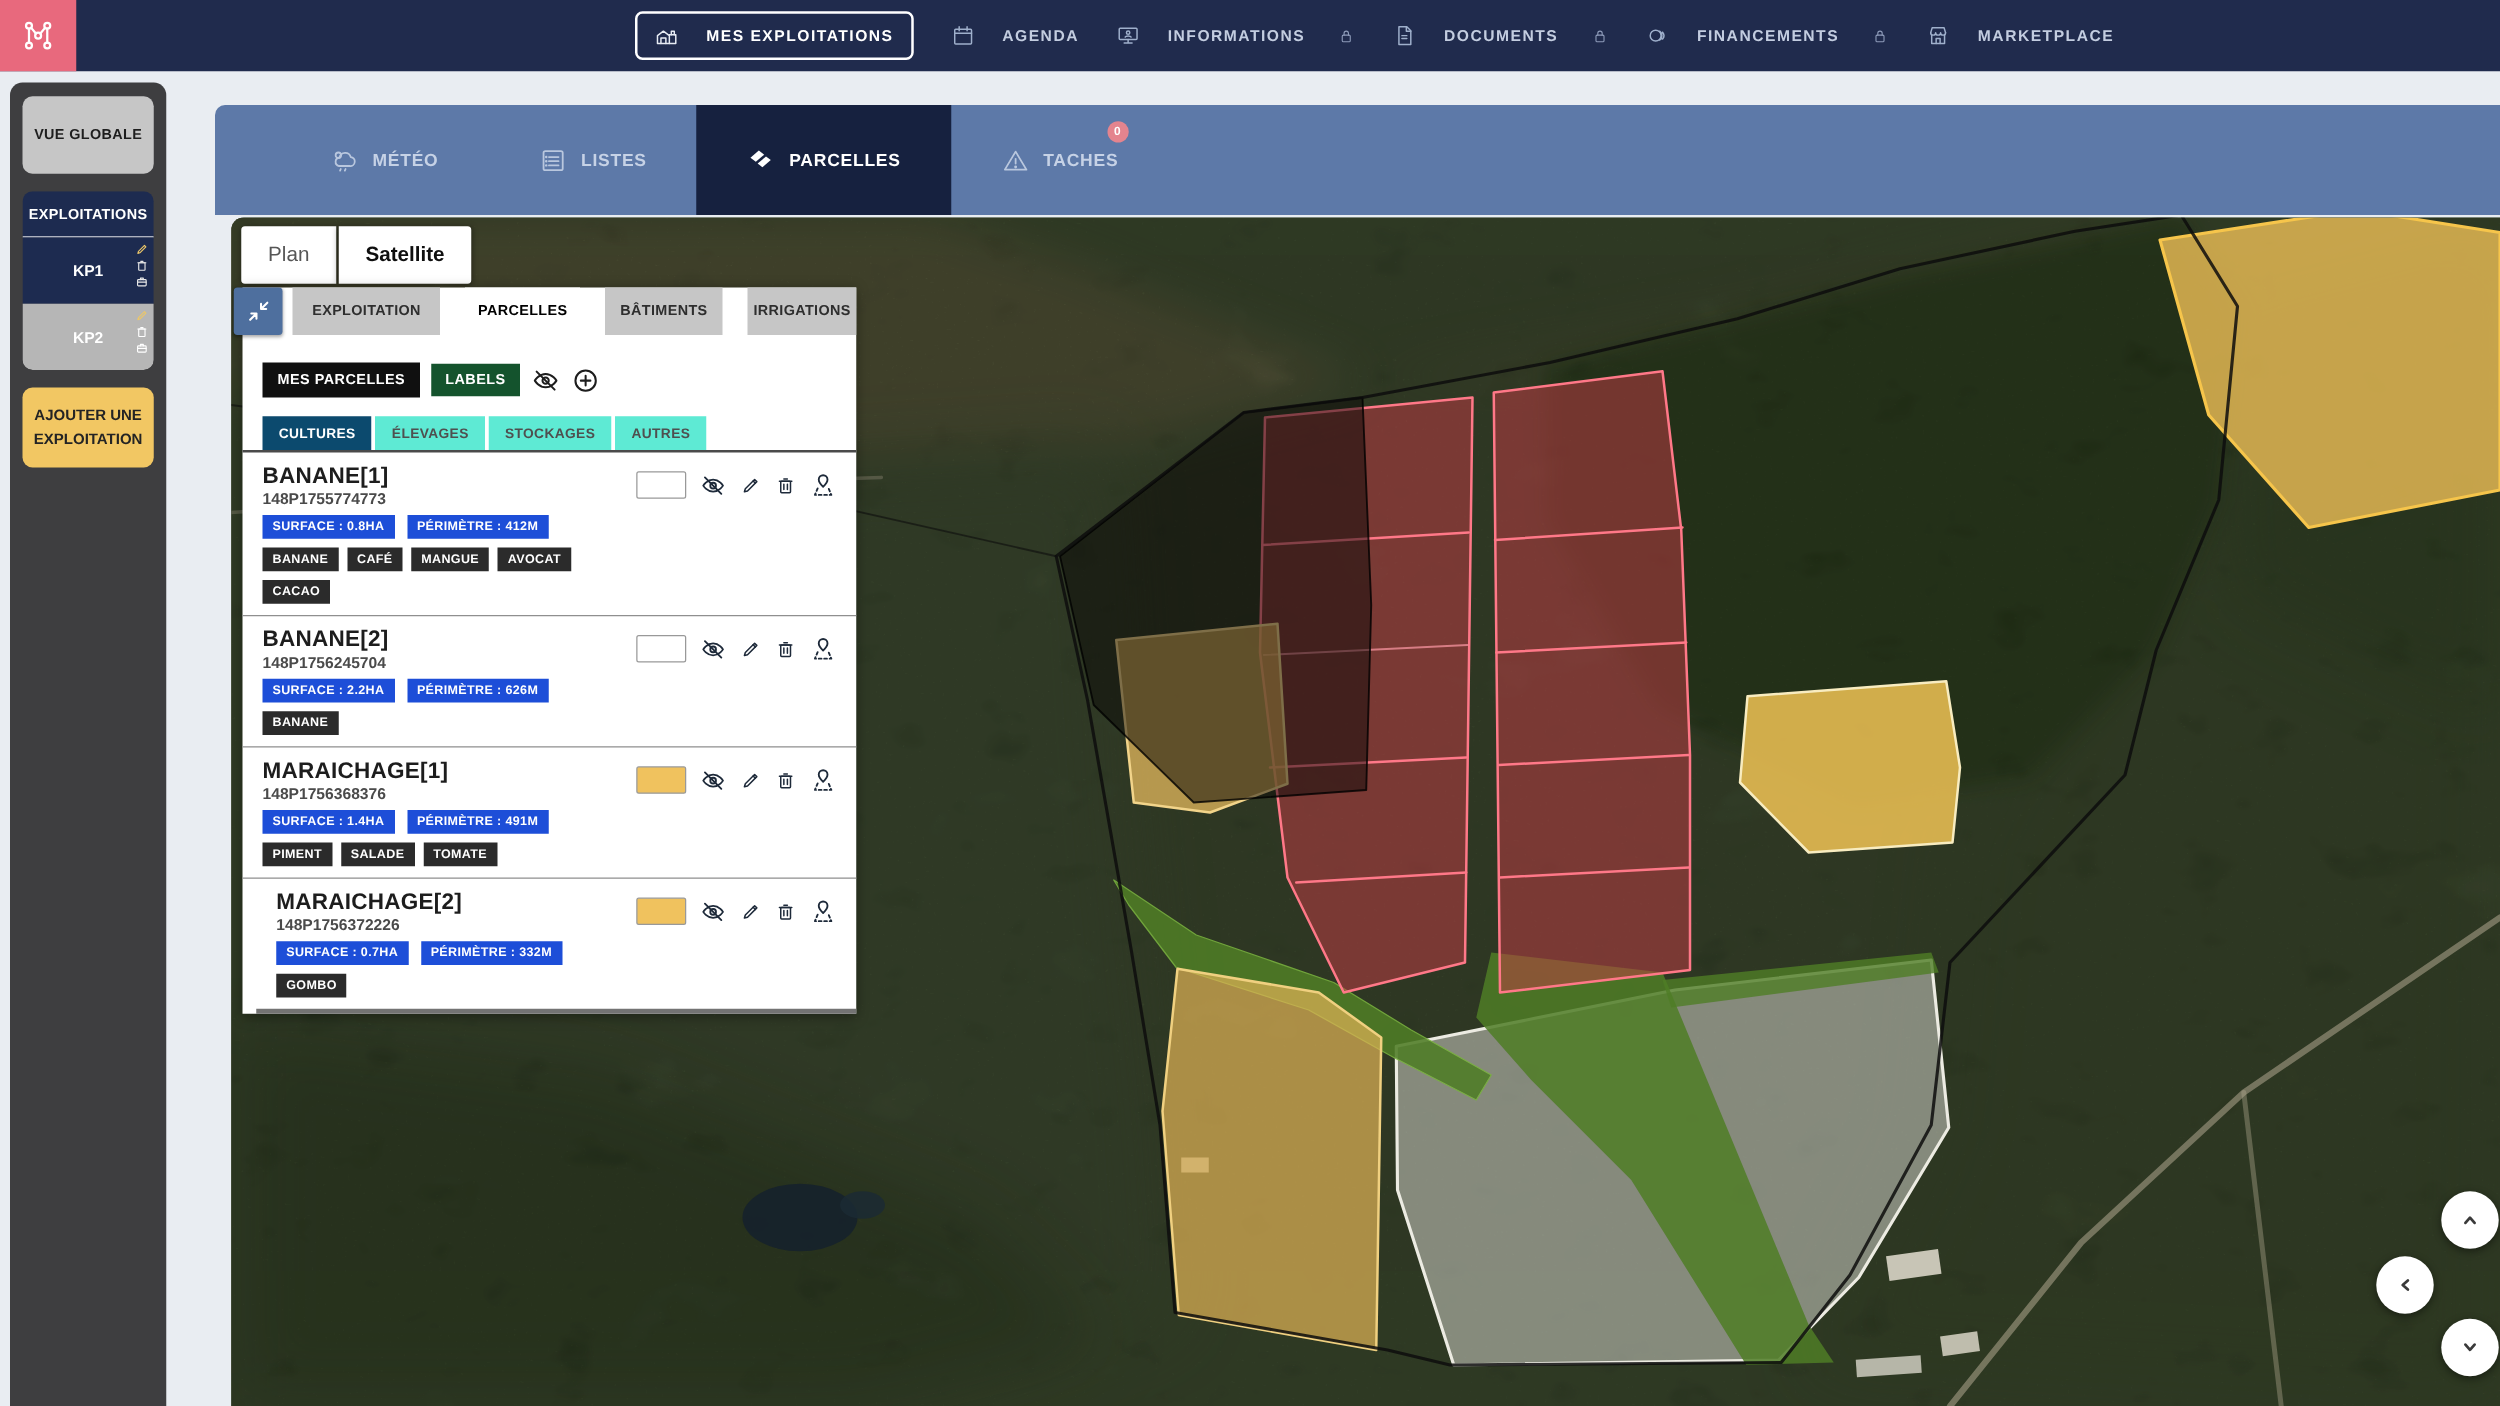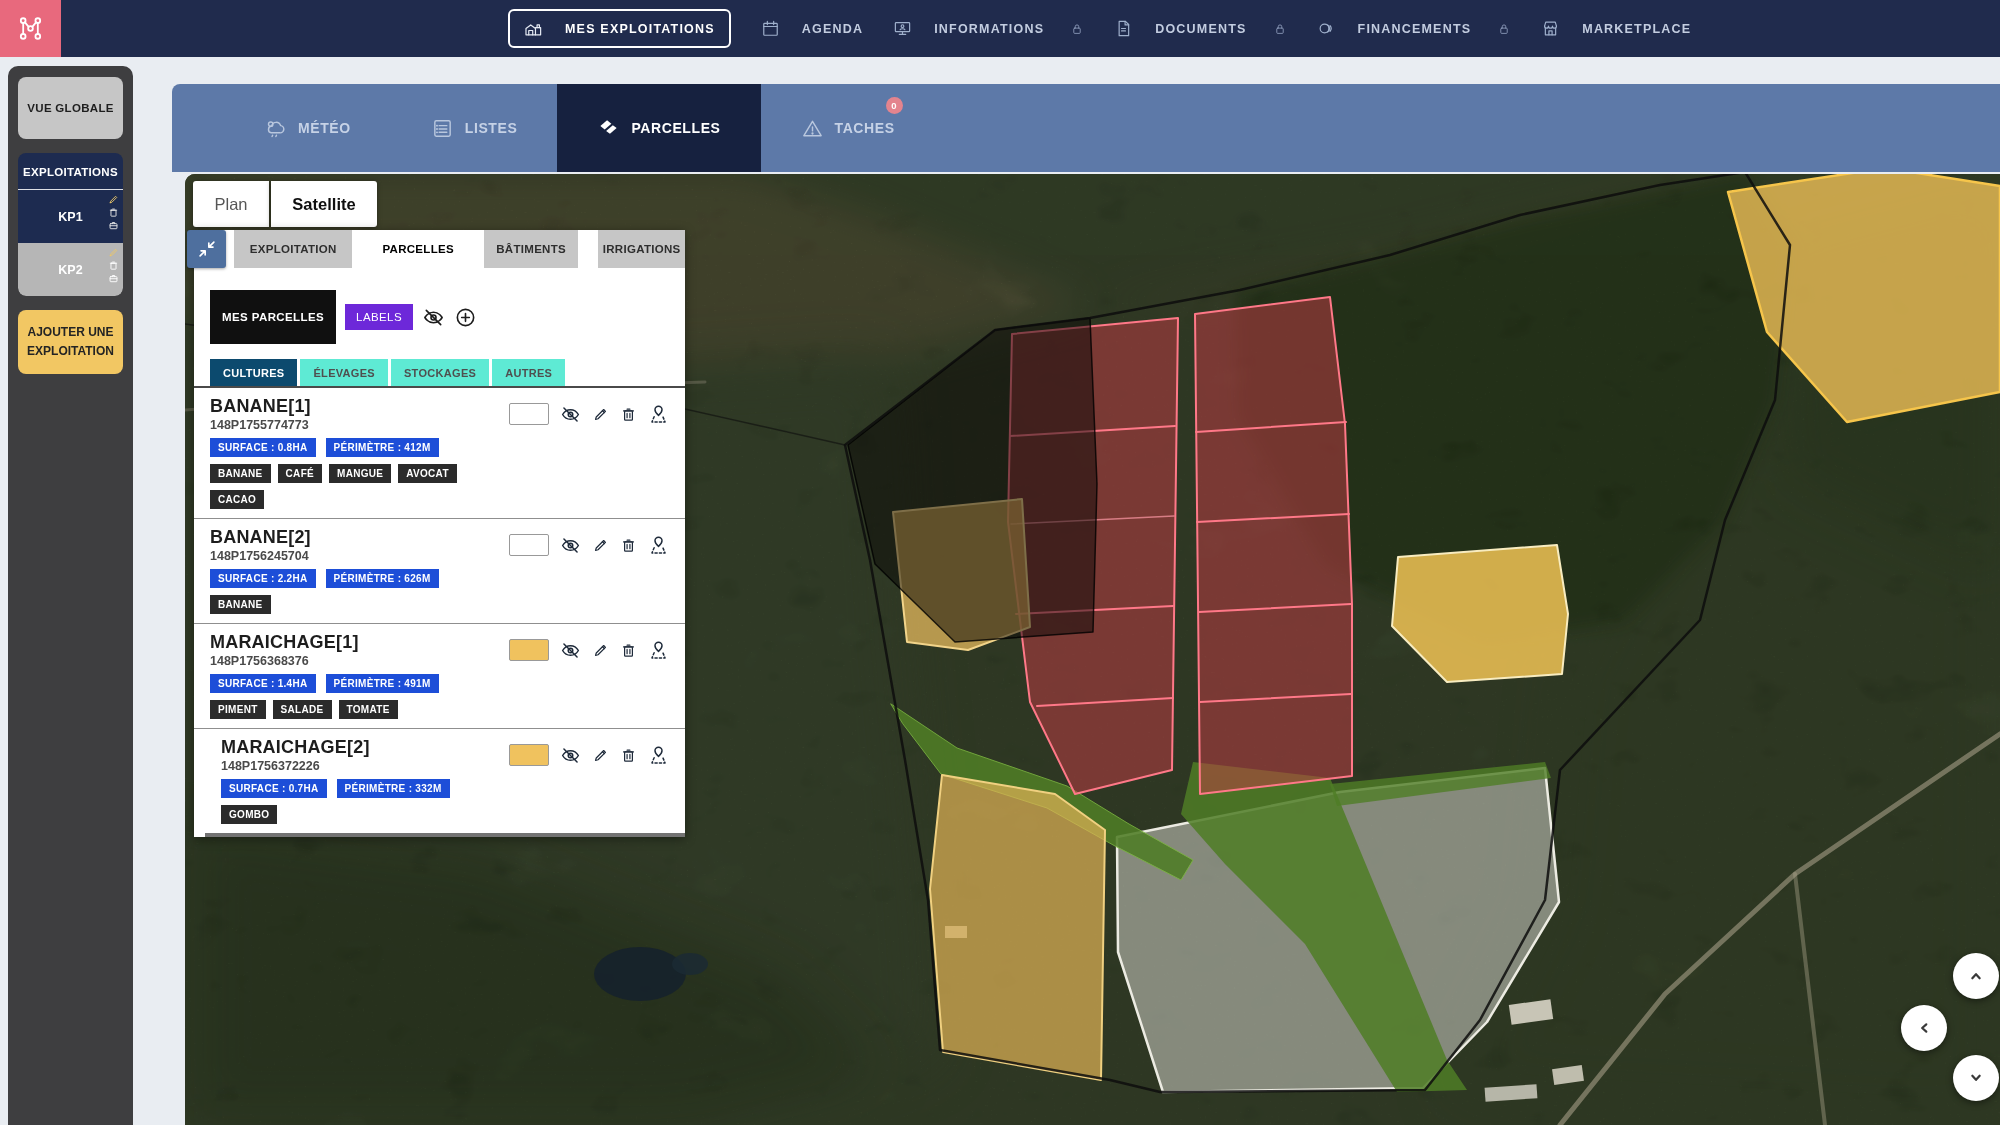--- a/index.html
+++ b/index.html
@@ -51,22 +51,22 @@
   .collapse-btn svg { width:22px; height:22px; stroke:#fff; stroke-width:1.8; }
 
   
   .panel { position:absolute; left:9px; top:56px; width:491px; z-index:8; background:#fff; box-shadow:0 2px 10px rgba(0,0,0,.4); }
   .panel-tabs { display:flex; gap:20px; margin-left:40px; height:38px; }
   .ptab { display:flex; align-items:center; justify-content:center; font-size:11.5px; font-weight:bold; letter-spacing:.3px; color:#2e2e2e; background:#c6c6c6; cursor:pointer; }
   .ptab.active { background:#fff; color:#000; }
   .pt-expl { width:123px; } .pt-parc { width:95px; } .pt-bat { width:98px; } .pt-irr { width:90px; }
 
   .filter-row { display:flex; align-items:center; gap:9px; margin:22px 16px 0; }
-  .btn-mes { background:#101010; color:#fff; font-weight:bold; font-size:11.5px; letter-spacing:.4px; padding:21px 12px; cursor:pointer; }
-  .btn-labels { background:#6d28d9; color:#fff; font-weight:normal; font-size:11.5px; letter-spacing:.4px; padding:7px 11px; cursor:pointer; }
+  .btn-mes { background:#101010; color:#fff; font-weight:bold; font-size:11.5px; letter-spacing:.4px; padding:8px 12px; cursor:pointer; }
+  .btn-labels { background:#14532d; color:#fff; font-weight:bold; font-size:11.5px; letter-spacing:.4px; padding:7px 11px; cursor:pointer; }
   .filter-row svg { width:23px; height:23px; stroke:#1d1d1d; stroke-width:1.7; cursor:pointer; }
 
   .cat-wrap { margin-top:15px; padding:0 16px; border-bottom:2px solid #4a4a4a; }
   .cat-row { display:flex; gap:3px; }
   .cat { padding:8px 13px 7px; font-size:11px; font-weight:bold; letter-spacing:.3px; background:#5eead4; color:#4f4f4f; cursor:pointer; }
   .cat.active { background:#0c4a6e; color:#fff; }
 
   .parcel-row { display:flex; justify-content:space-between; align-items:flex-start; padding:8px 16px 9px; border-bottom:1px solid #8f8f8f; }
   .parcel-row:last-child { border-bottom:4px solid #737373;margin-left:11px; }
   .p-name { font-size:18px; font-weight:bold; color:#1d1d1d; letter-spacing:.2px; }

